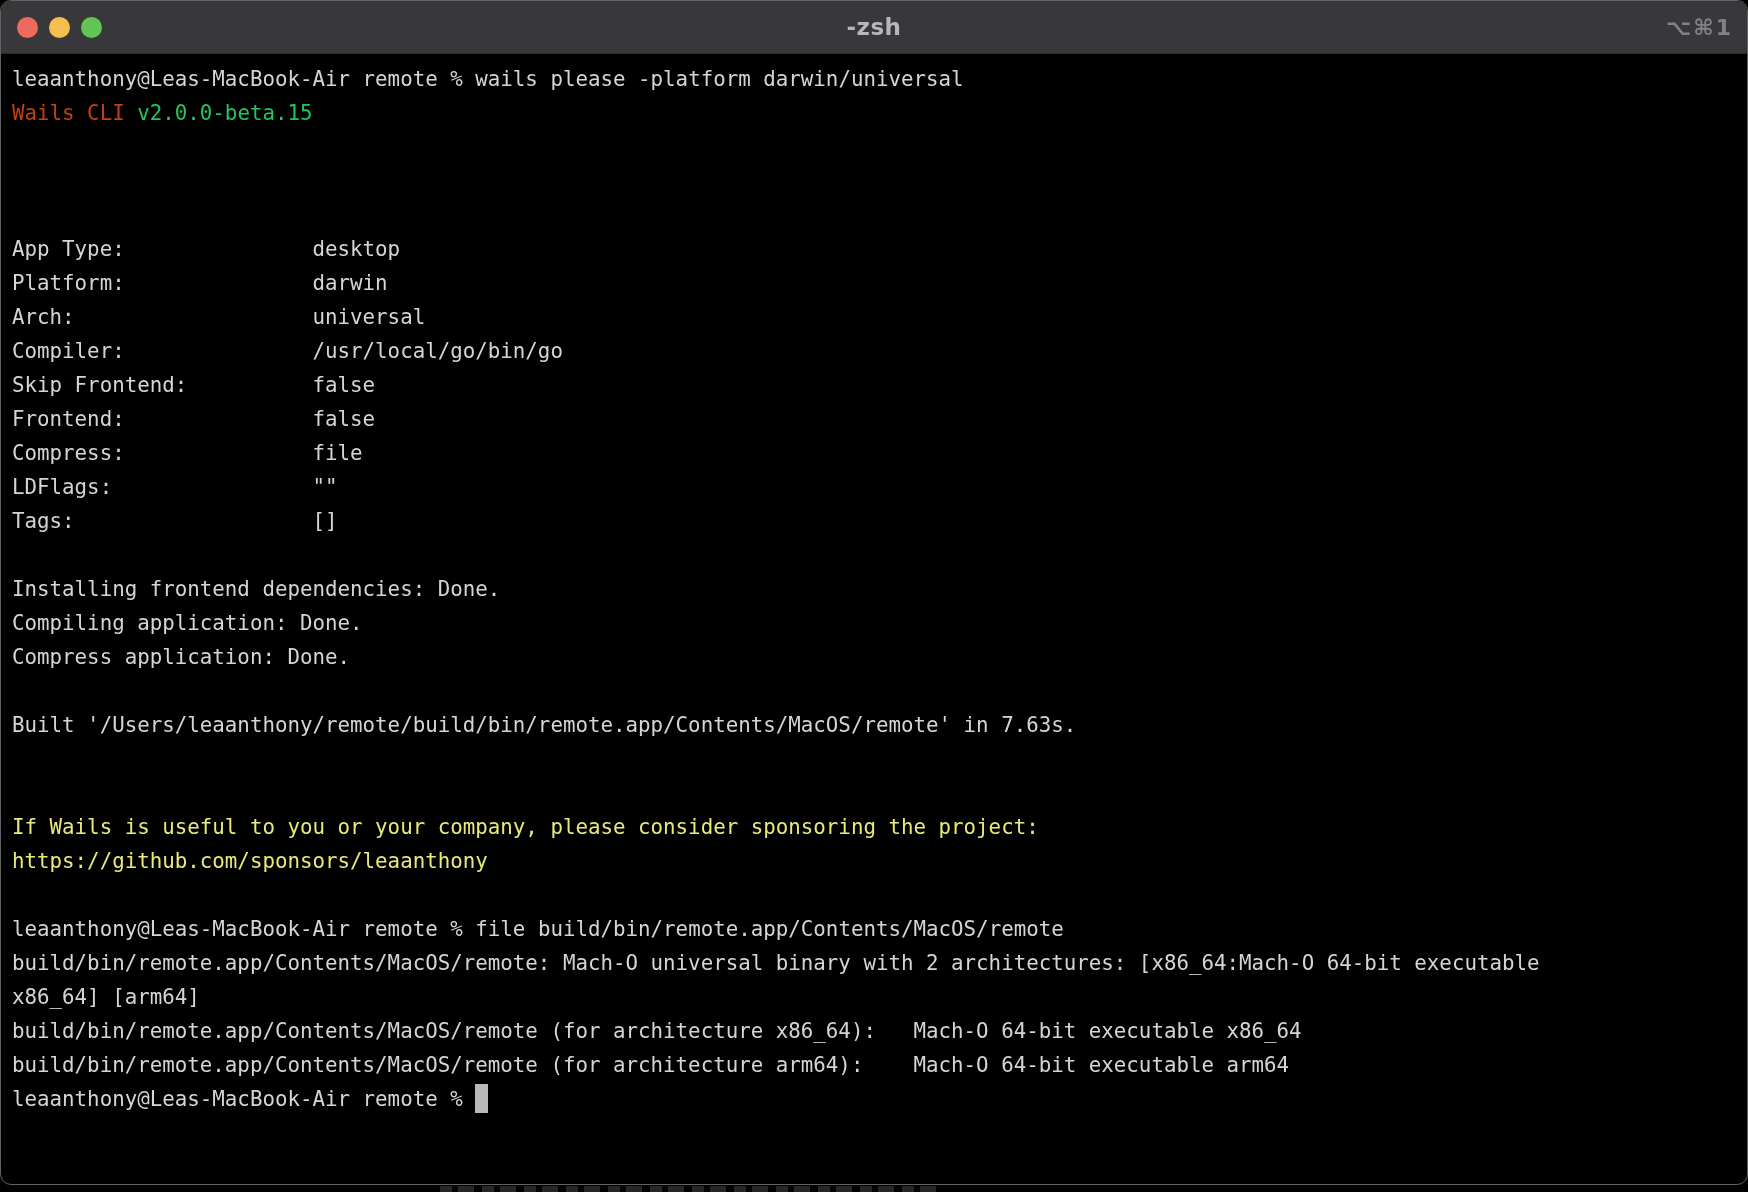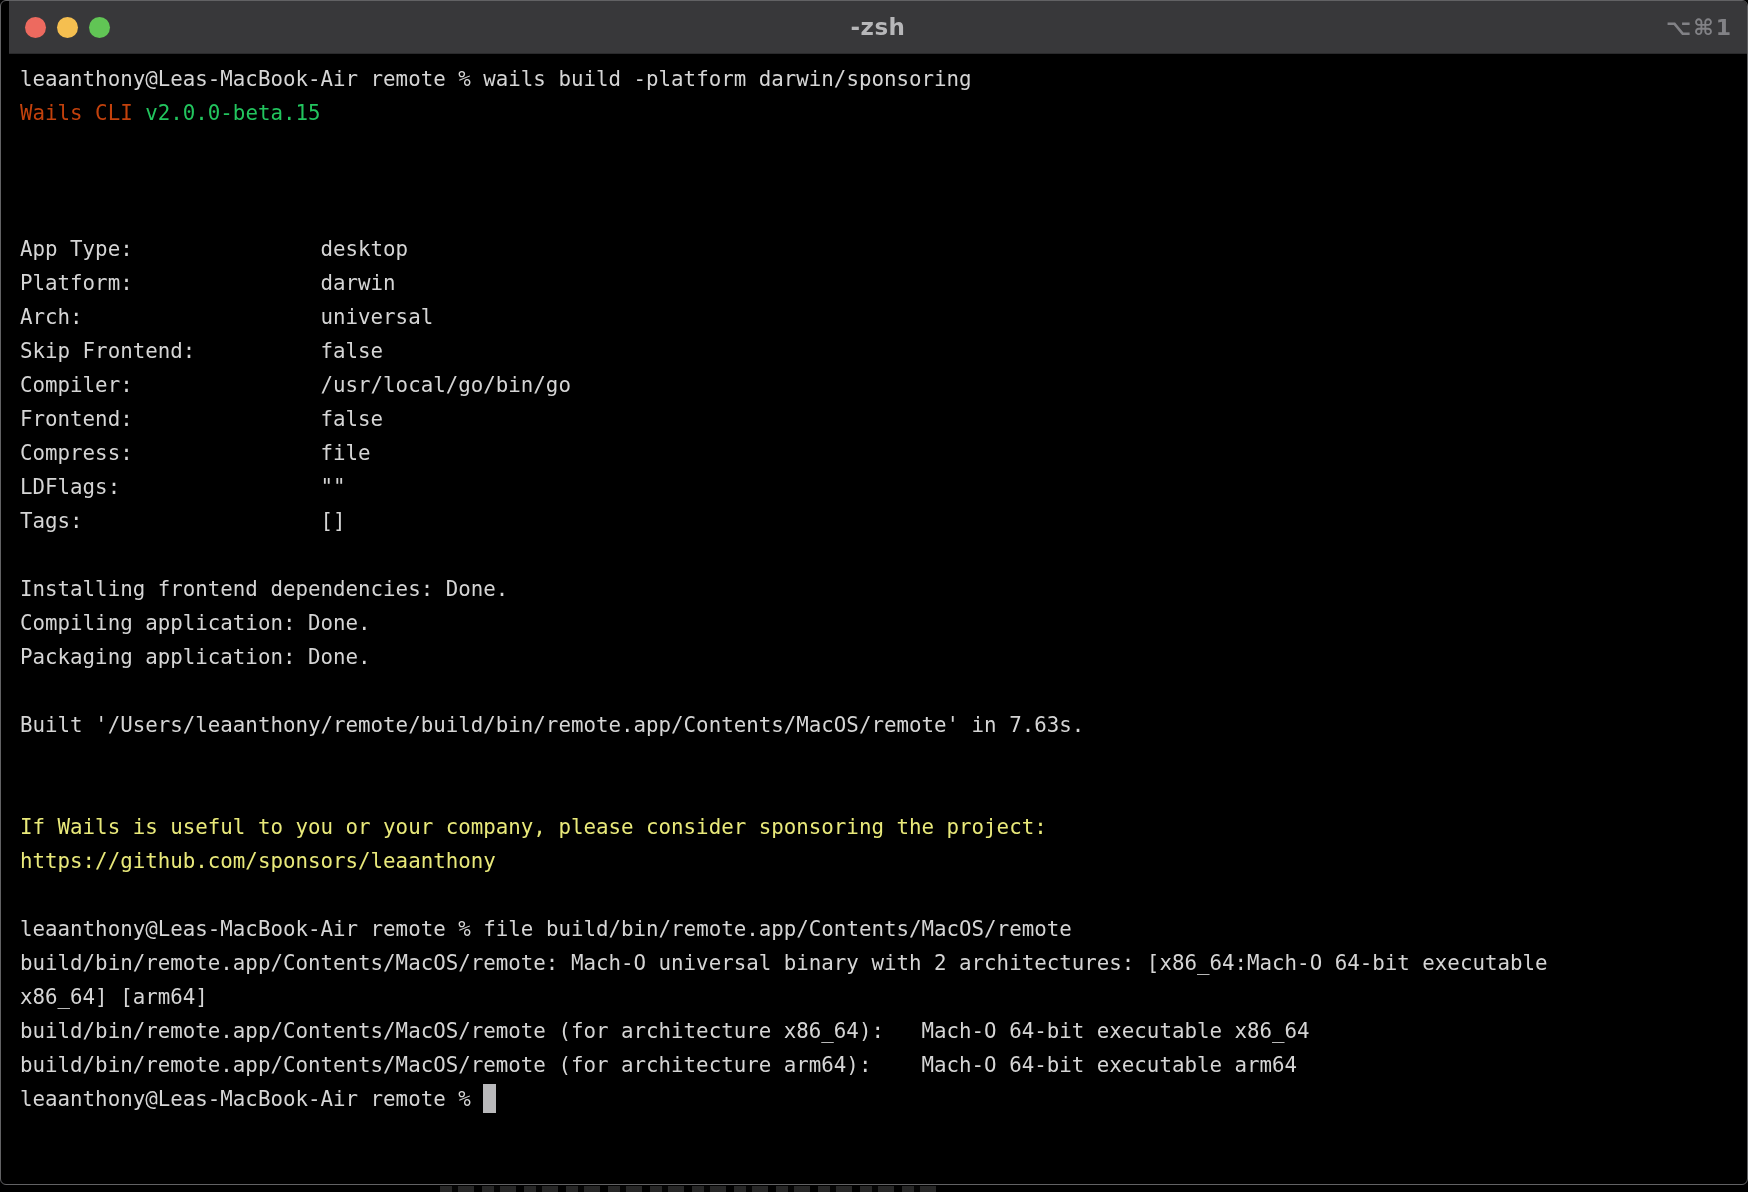--- a/index.html
+++ b/index.html
@@ -1,22 +1,21 @@
 <!DOCTYPE html>
 <html><head>
 <meta charset="utf-8">
 <style>
   * { margin:0; padding:0; box-sizing:border-box; }
   html,body { width:1748px; height:1192px; background:#000; overflow:hidden; }
 
   .window {
     position:absolute; left:0; top:0; width:1748px; height:1185px;
-    background:#000; border:1px solid #626264; border-radius:6px;
+    background:#000; border:1px solid #626264; border-radius:11px;
     overflow:hidden;
-    padding-left:8px;
   }
 
   .titlebar {
     position:relative; height:53px; background:#38383a;
     display:flex; align-items:center;
     border-bottom:1px solid #2a2a2c;
     font-family:"DejaVu Sans","Liberation Sans",sans-serif;
   }
   .traffic { display:flex; gap:11px; padding-left:16px; z-index:2; }
   .light { width:21px; height:21px; border-radius:50%; display:inline-block; cursor:default; }
@@ -70,43 +69,43 @@
       <span class="light red"></span>
       <span class="light yellow"></span>
       <span class="light green"></span>
     </div>
     <span class="title">-zsh</span>
     <span class="shortcut">⌥⌘1</span>
   </div>
 
   <div class="term">
 
-    <div class="line"><span>leaanthony@Leas-MacBook-Air remote % </span><span>wails build -platform darwin/sponsoring</span></div>
+    <div class="line"><span>leaanthony@Leas-MacBook-Air remote % </span><span>wails please -platform darwin/universal</span></div>
 
     <div class="line"><span class="fg-yellow">Wails CLI </span><span class="fg-red">v2.0.0-beta.15</span></div>
 
     <div class="line"></div>
     <div class="line"></div>
     <div class="line"></div>
 
     <div class="line"><span class="cfg-label">App Type:</span><span>desktop</span></div>
     <div class="line"><span class="cfg-label">Platform:</span><span>darwin</span></div>
     <div class="line"><span class="cfg-label">Arch:</span><span>universal</span></div>
+    <div class="line"><span class="cfg-label">Compiler:</span><span>/usr/local/go/bin/go</span></div>
     <div class="line"><span class="cfg-label">Skip Frontend:</span><span>false</span></div>
-    <div class="line"><span class="cfg-label">Compiler:</span><span>/usr/local/go/bin/go</span></div>
     <div class="line"><span class="cfg-label">Frontend:</span><span>false</span></div>
     <div class="line"><span class="cfg-label">Compress:</span><span>file</span></div>
     <div class="line"><span class="cfg-label">LDFlags:</span><span>""</span></div>
     <div class="line"><span class="cfg-label">Tags:</span><span>[]</span></div>
 
     <div class="line"></div>
 
     <div class="line">Installing frontend dependencies: Done.</div>
     <div class="line">Compiling application: Done.</div>
-    <div class="line">Packaging application: Done.</div>
+    <div class="line">Compress application: Done.</div>
 
     <div class="line"></div>
 
     <div class="line">Built '/Users/leaanthony/remote/build/bin/remote.app/Contents/MacOS/remote' in 7.63s.</div>
 
     <div class="line"></div>
     <div class="line"></div>
 
     <div class="line fg-sponsor">If Wails is useful to you or your company, please consider sponsoring the project:</div>
     <div class="line fg-sponsor">https://github.com/sponsors/leaanthony</div>

